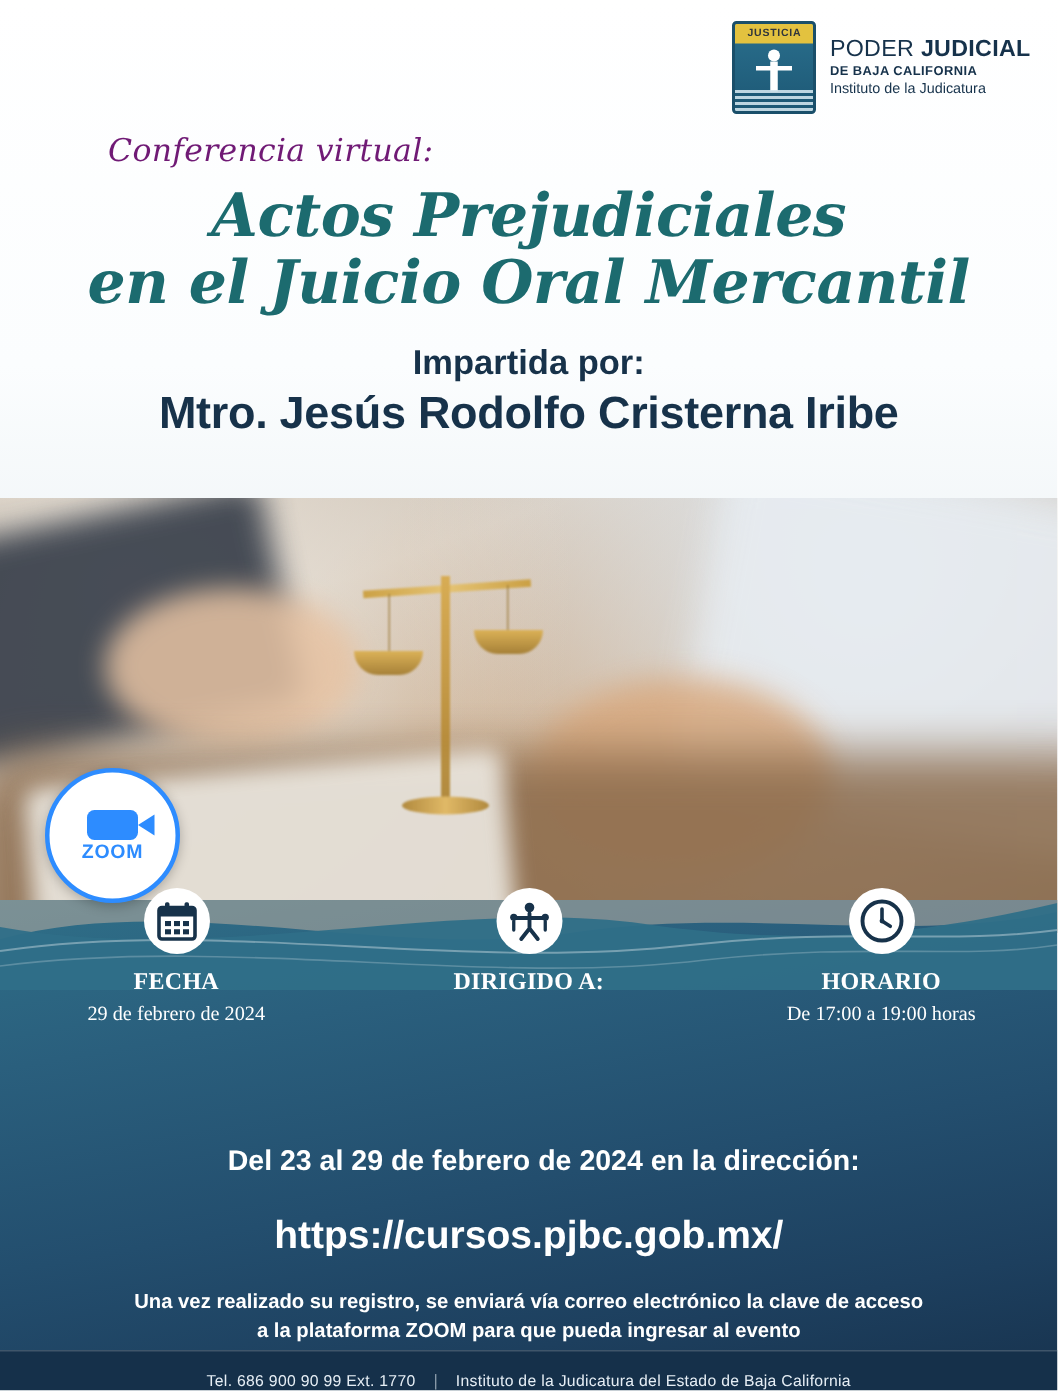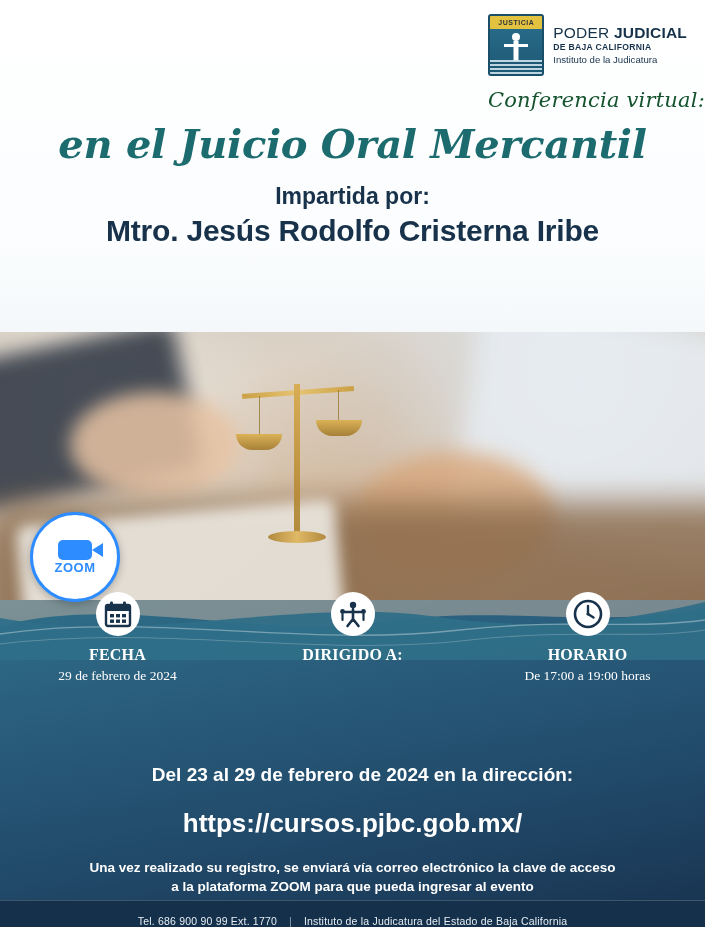--- a/index.html
+++ b/index.html
@@ -199,22 +199,22 @@
   .head {
     position: absolute;
     left: 0; top: 88px;
     width: 705px;
     text-align: center;
   }
   .kicker {
     font-family: "DejaVu Serif", serif;
     font-style: italic;
     font-size: 21px;
-    color: #14532d;
-    text-align: right;
+    color: #701a75;
+    text-align: left;
     margin-left: 72px;
     letter-spacing: .2px;
   }
   .title {
     font-family: "DejaVu Serif", serif;
     font-style: italic;
     font-weight: bold;
     color: #1c6b6f;
     font-size: 40px;
     line-height: 1.12;
@@ -391,20 +391,21 @@
     <div class="logo-text">
       <div class="l1"><span>PODER </span><b>JUDICIAL</b></div>
       <div class="l2">DE BAJA CALIFORNIA</div>
       <div class="l3">Instituto de la Judicatura</div>
     </div>
   </div>
 
   <div class="head">
     <div class="kicker">Conferencia virtual:</div>
     <div class="title">
+      <div>Actos Prejudiciales</div>
       <div>en el Juicio Oral Mercantil</div>
     </div>
     <div class="subhead">Impartida por:</div>
     <div class="speaker">Mtro. Jesús Rodolfo Cristerna Iribe</div>
   </div>
 
   <div class="zoom-badge">
     <div class="zoom-cam"></div>
     <div class="zoom-word">ZOOM</div>
   </div>

